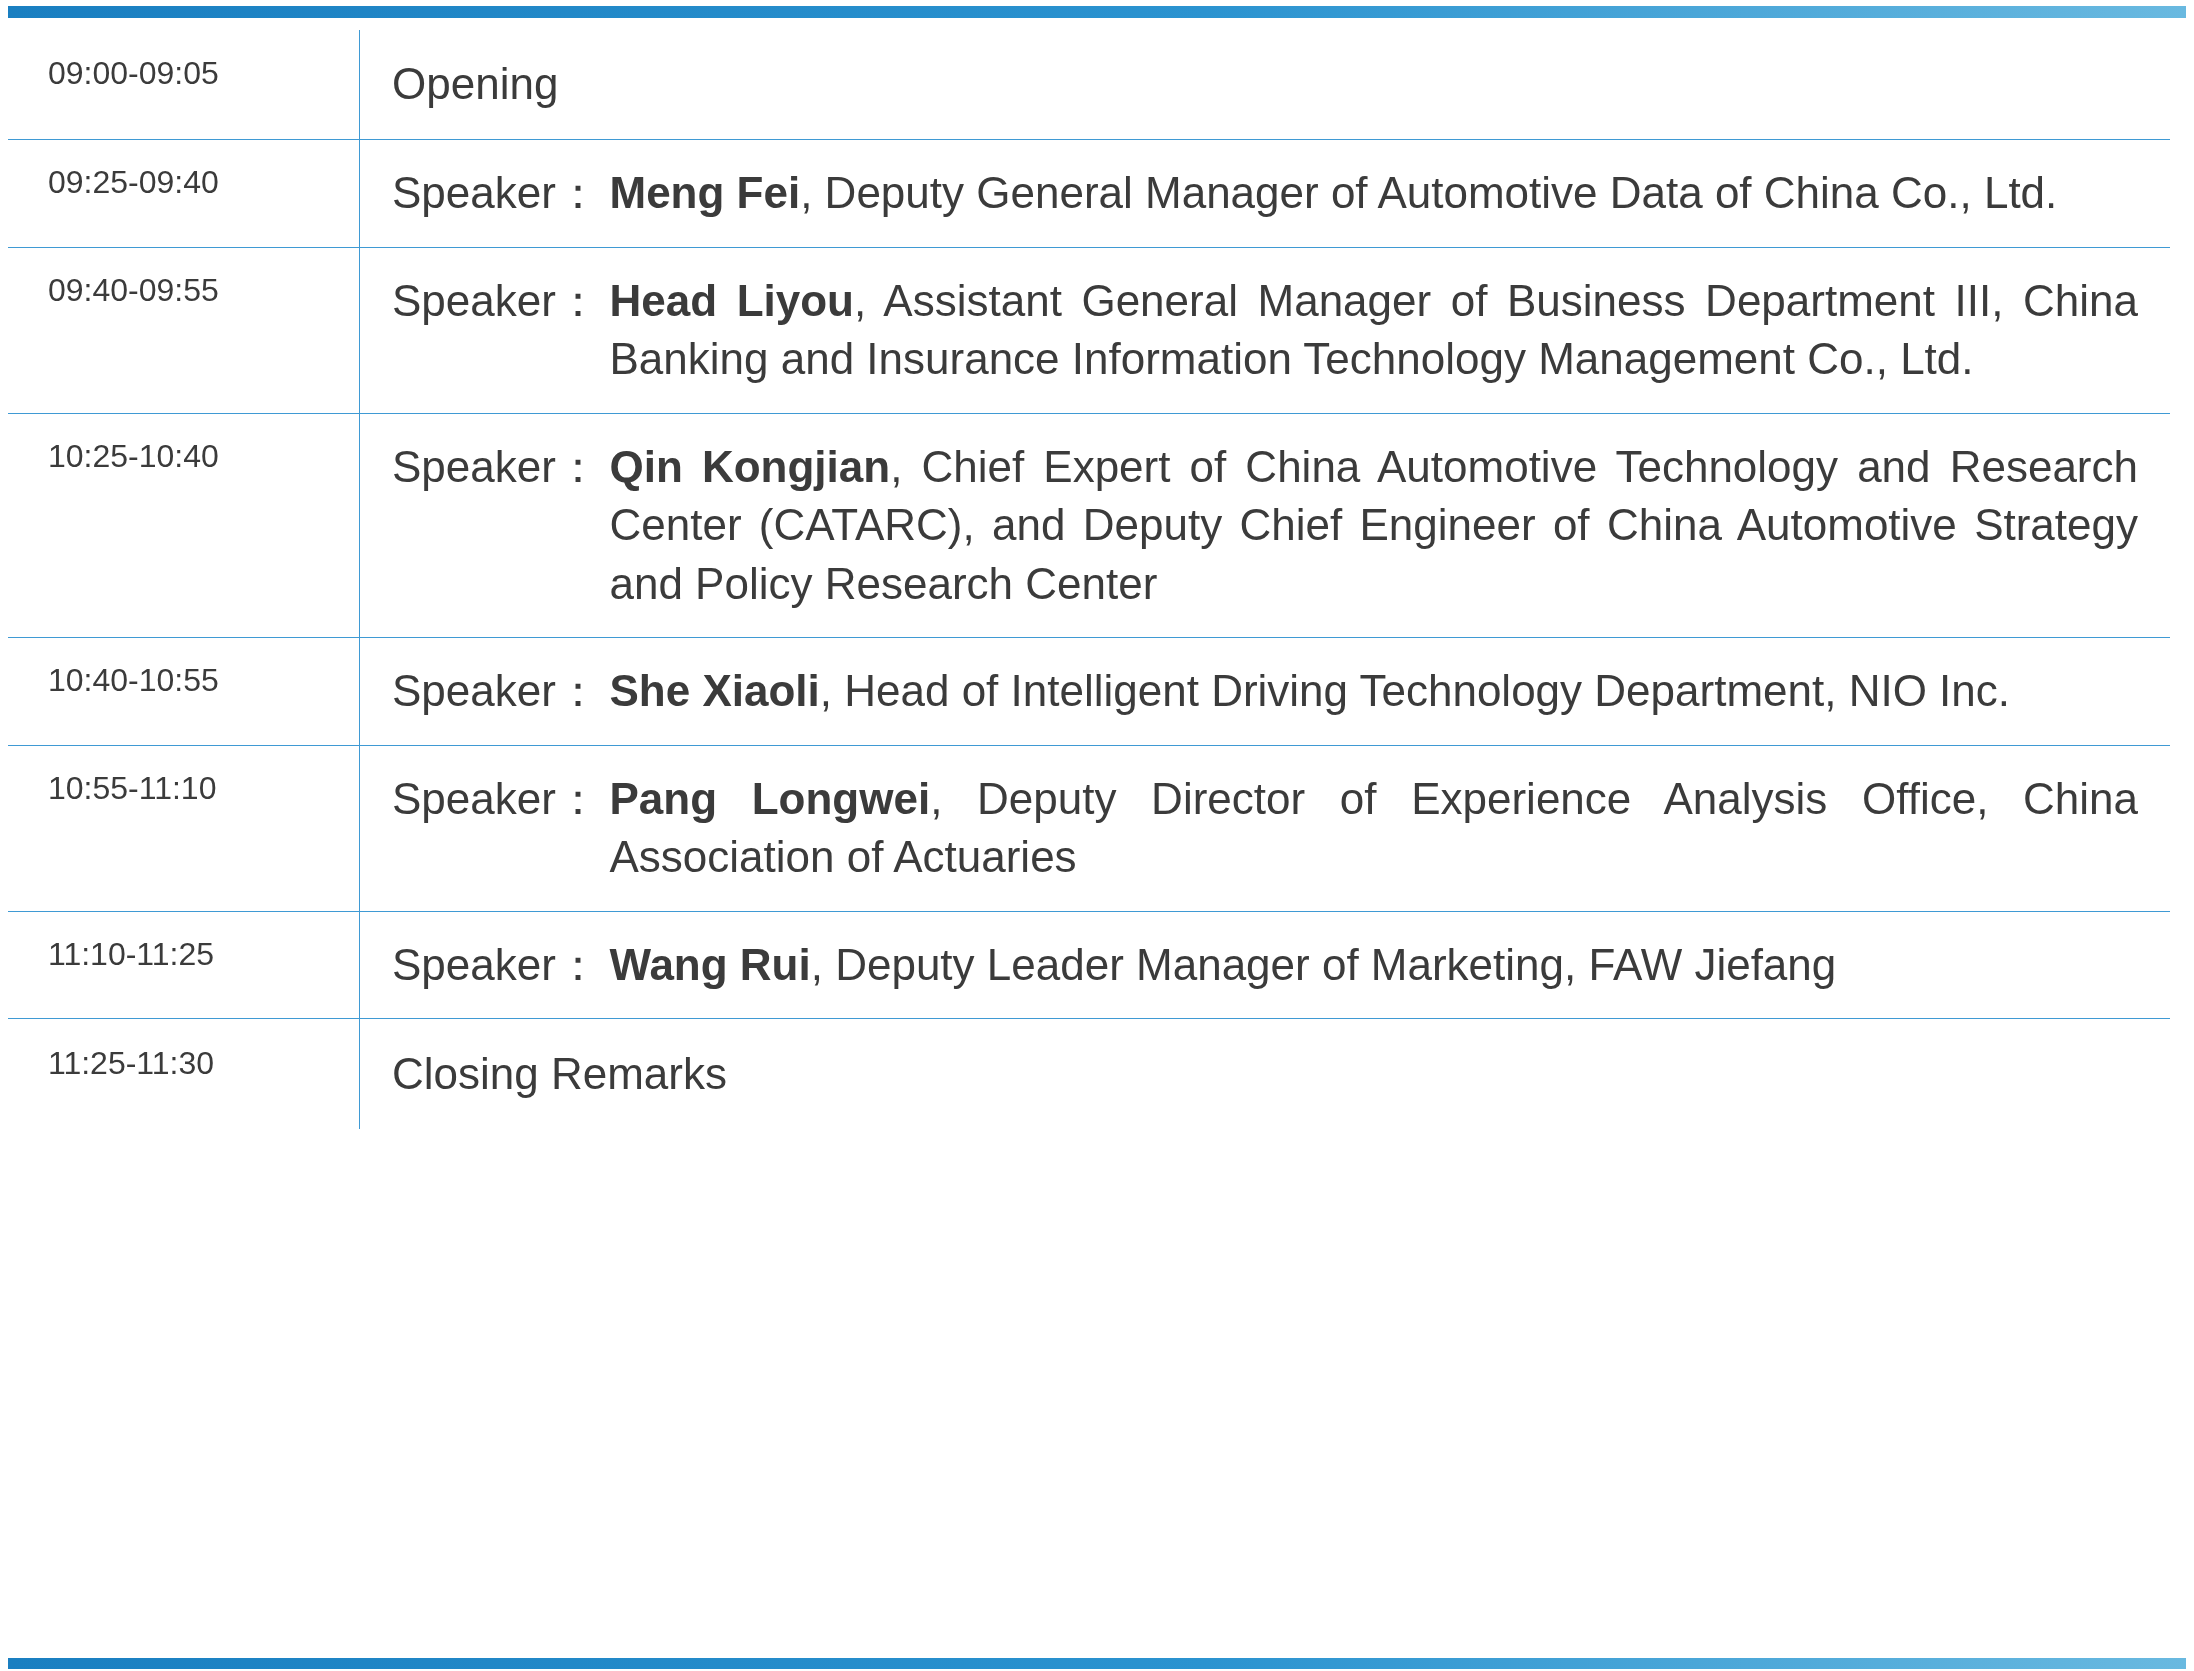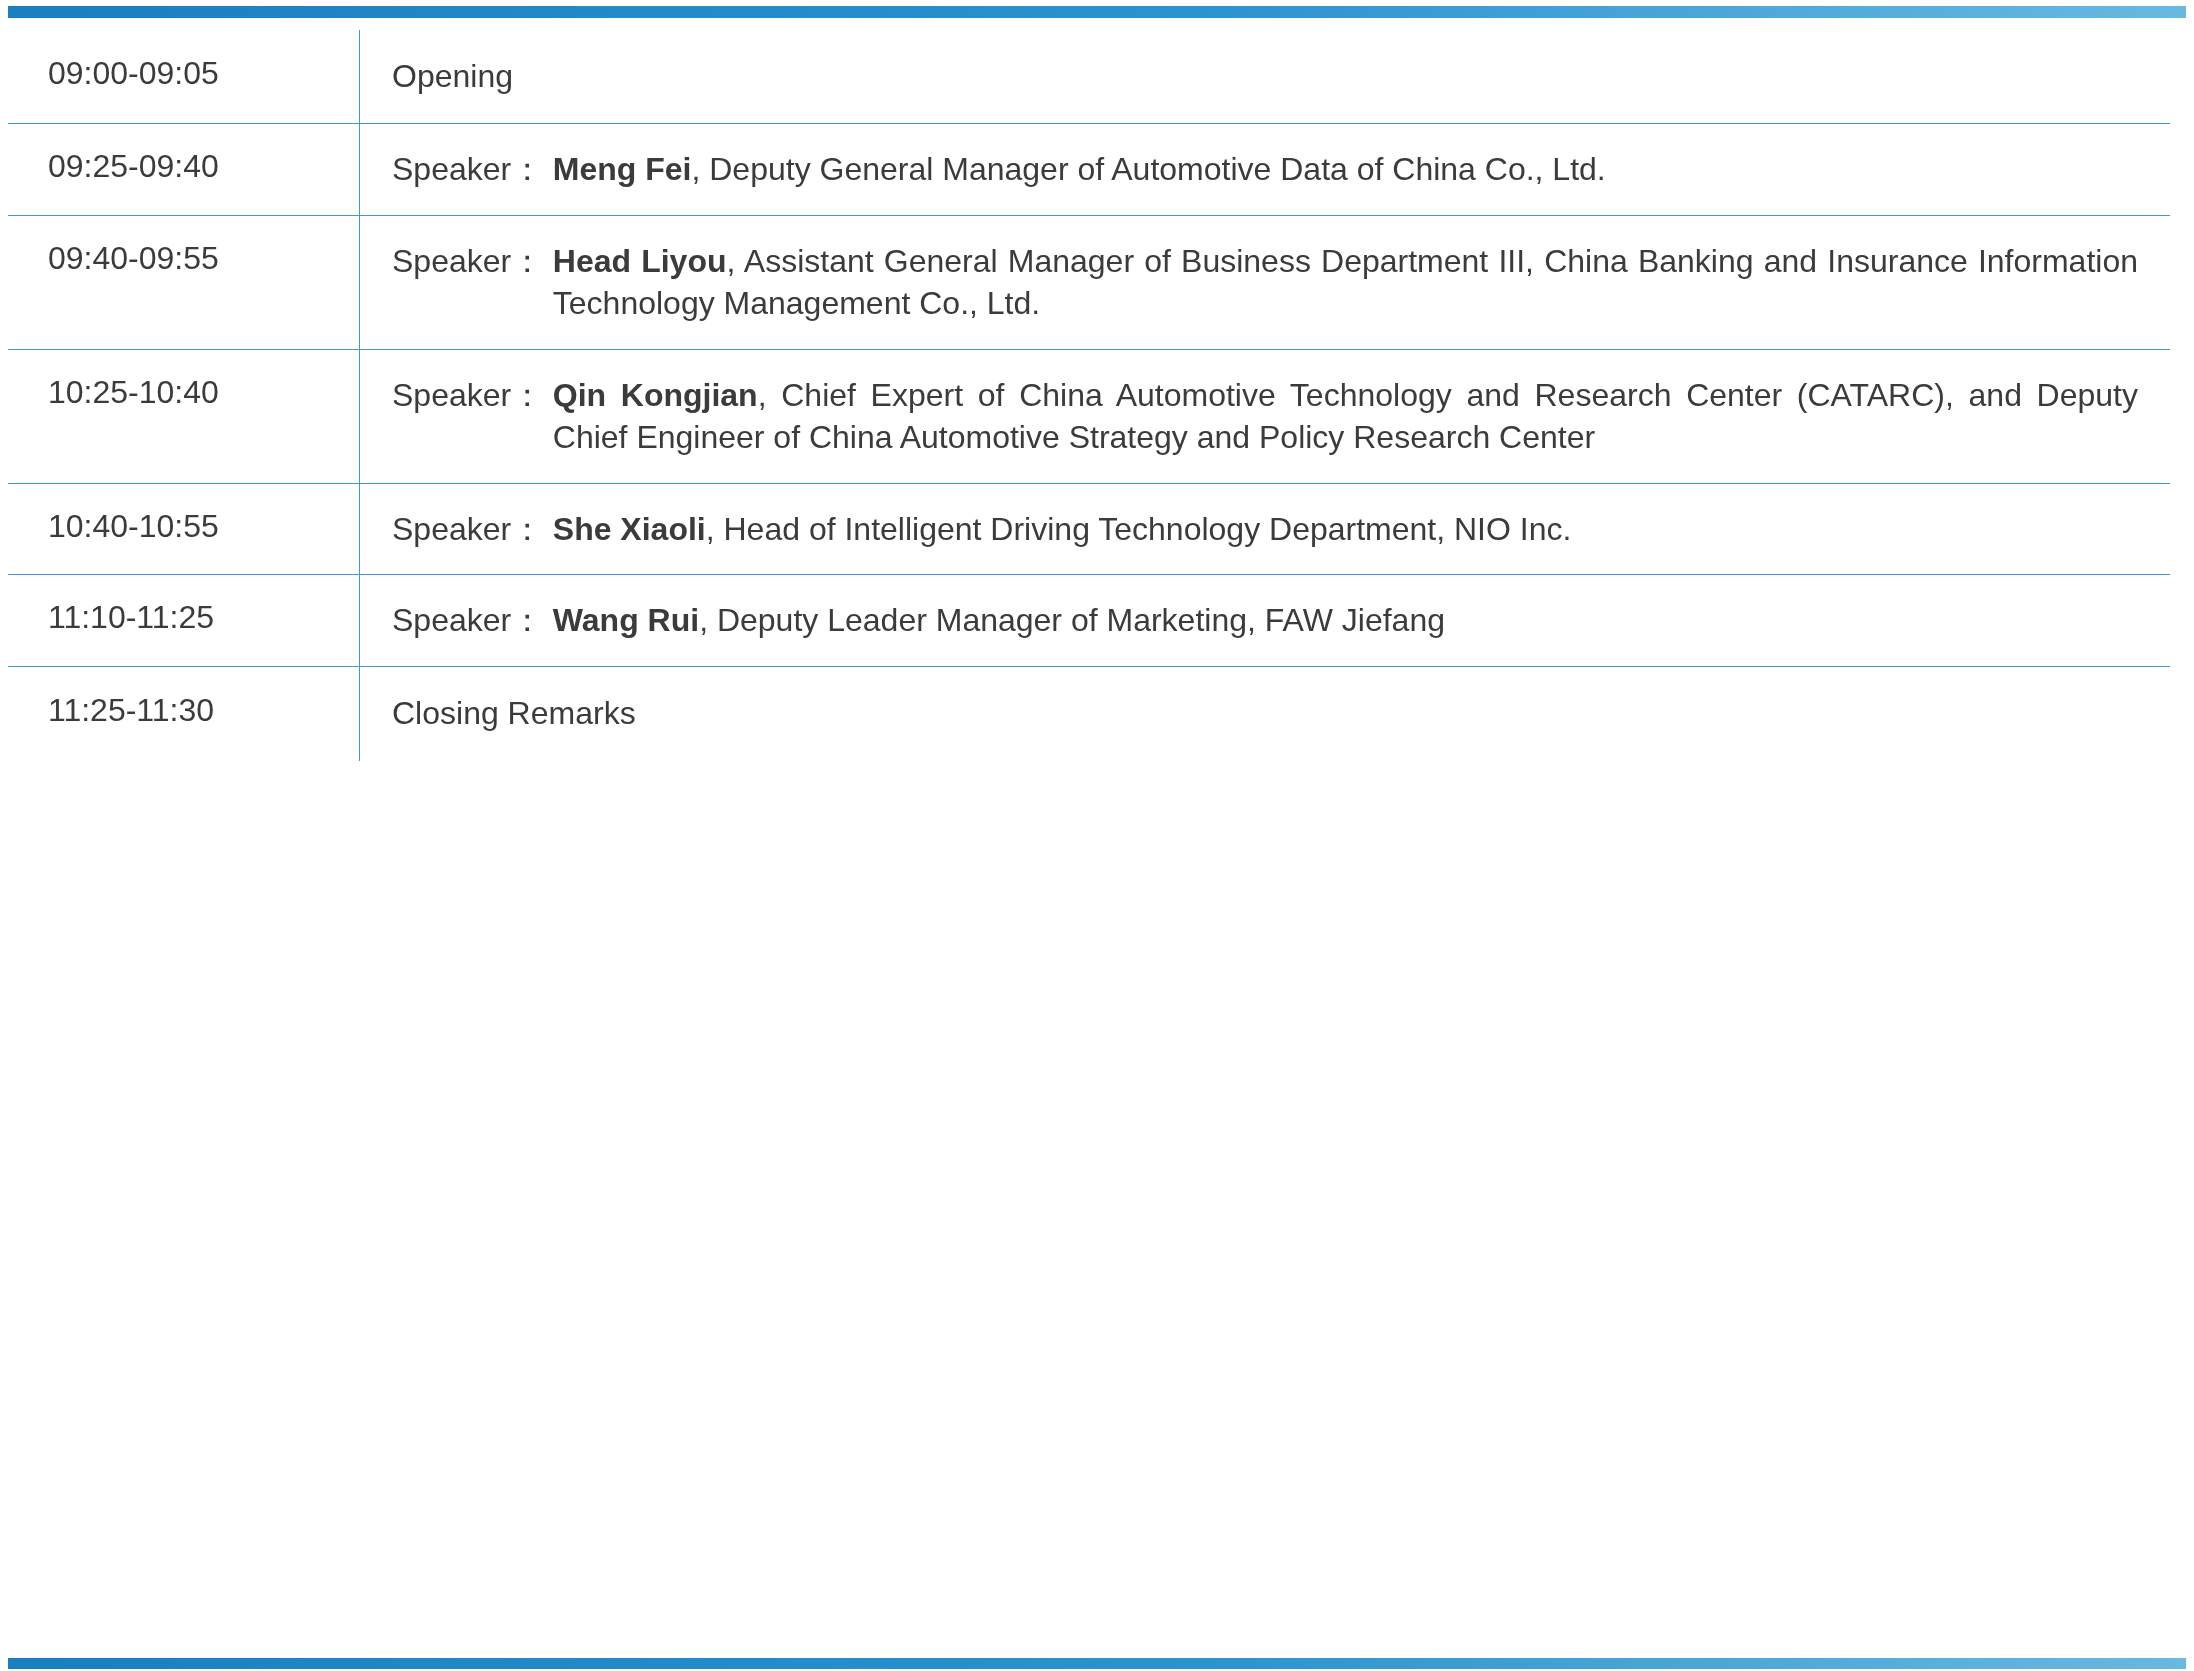--- a/index.html
+++ b/index.html
@@ -52,21 +52,21 @@
     font-size: 32px;
     color: #3b3b3b;
     padding: 24px 0 24px 40px;
     vertical-align: top;
     white-space: nowrap;
     letter-spacing: 0px;
   }
   td.desc-cell {
     padding: 24px 32px 24px 32px;
     vertical-align: top;
-    font-size: 32px;
+    font-size: 44px;
     color: #3b3b3b;
     line-height: 1.33;
   }
   .desc-inner {
     display: flex;
     align-items: flex-start;
   }
   .speaker-label {
     flex: 0 0 auto;
     white-space: nowrap;
@@ -135,20 +135,29 @@
         <tr>
           <td class="time-cell">10:40-10:55</td>
           <td class="desc-cell">
             <div class="desc-inner">
               <span class="speaker-label">Speaker：</span>
               <span class="speaker-body"><span class="speaker-name">She Xiaoli</span><span class="speaker-title">, Head of Intelligent Driving Technology Department, NIO Inc.</span></span>
             </div>
           </td>
         </tr>
         <tr>
+          <td class="time-cell">10:55-11:10</td>
+          <td class="desc-cell">
+            <div class="desc-inner">
+              <span class="speaker-label">Speaker：</span>
+              <span class="speaker-body"><span class="speaker-name">Pang Longwei</span><span class="speaker-title">, Deputy Director of Experience Analysis Office, China Association of Actuaries</span></span>
+            </div>
+          </td>
+        </tr>
+        <tr>
           <td class="time-cell">11:10-11:25</td>
           <td class="desc-cell">
             <div class="desc-inner">
               <span class="speaker-label">Speaker：</span>
               <span class="speaker-body"><span class="speaker-name">Wang Rui</span><span class="speaker-title">, Deputy Leader Manager of Marketing, FAW Jiefang</span></span>
             </div>
           </td>
         </tr>
         <tr class="single">
           <td class="time-cell">11:25-11:30</td>

